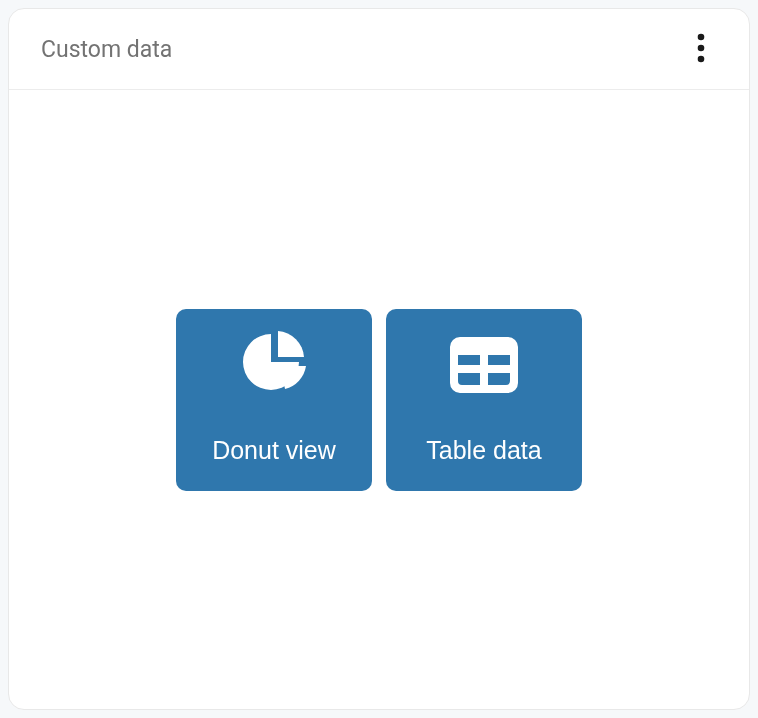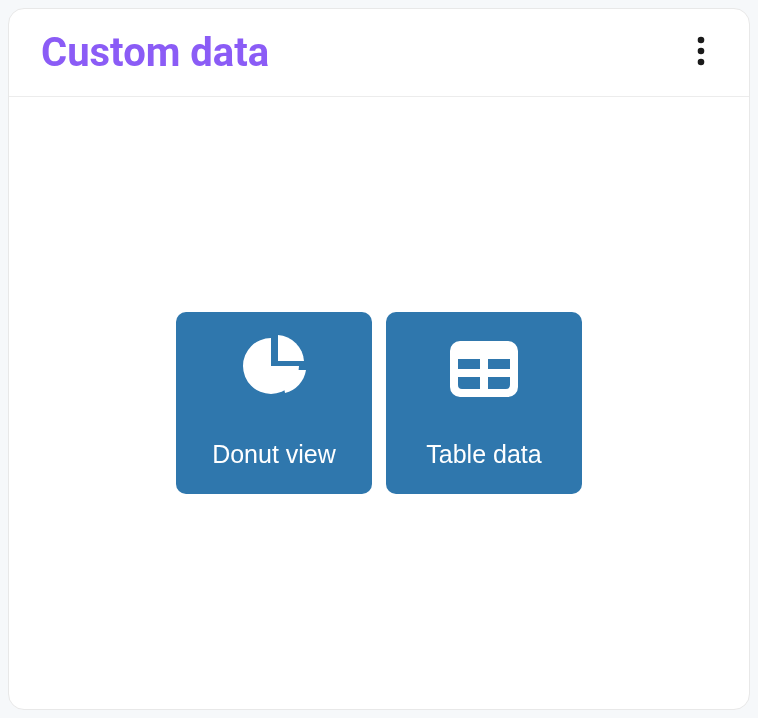--- a/index.html
+++ b/index.html
@@ -25,23 +25,23 @@
       overflow: hidden;
     }
     .card-header {
       display: flex;
       align-items: center;
       justify-content: space-between;
       padding: 20px 28px 20px 32px;
       border-bottom: 1px solid #ececec;
     }
     .card-title {
-      font-size: 40px;
-      font-weight: 700;
-      color: #8b5cf6;
+      font-size: 23px;
+      font-weight: 400;
+      color: #737373;
     }
     .more-button {
       width: 40px;
       height: 40px;
       border: none;
       background: transparent;
       cursor: pointer;
       display: flex;
       align-items: center;
       justify-content: center;

